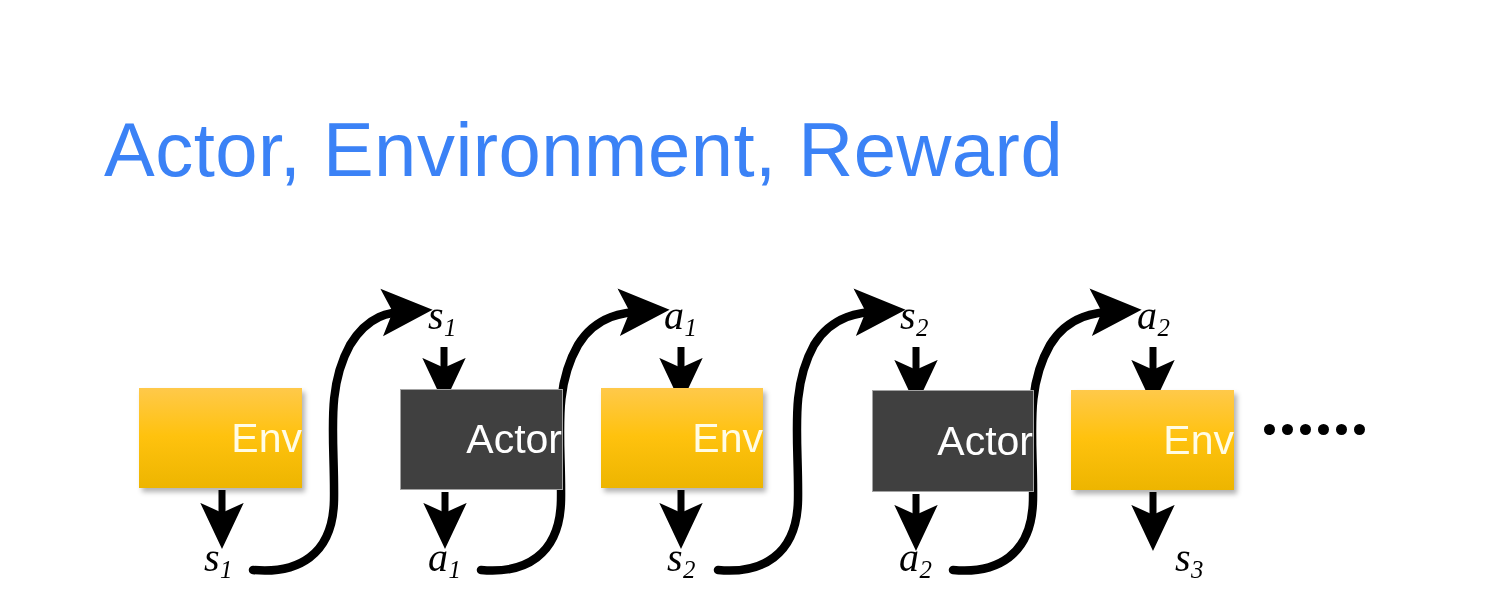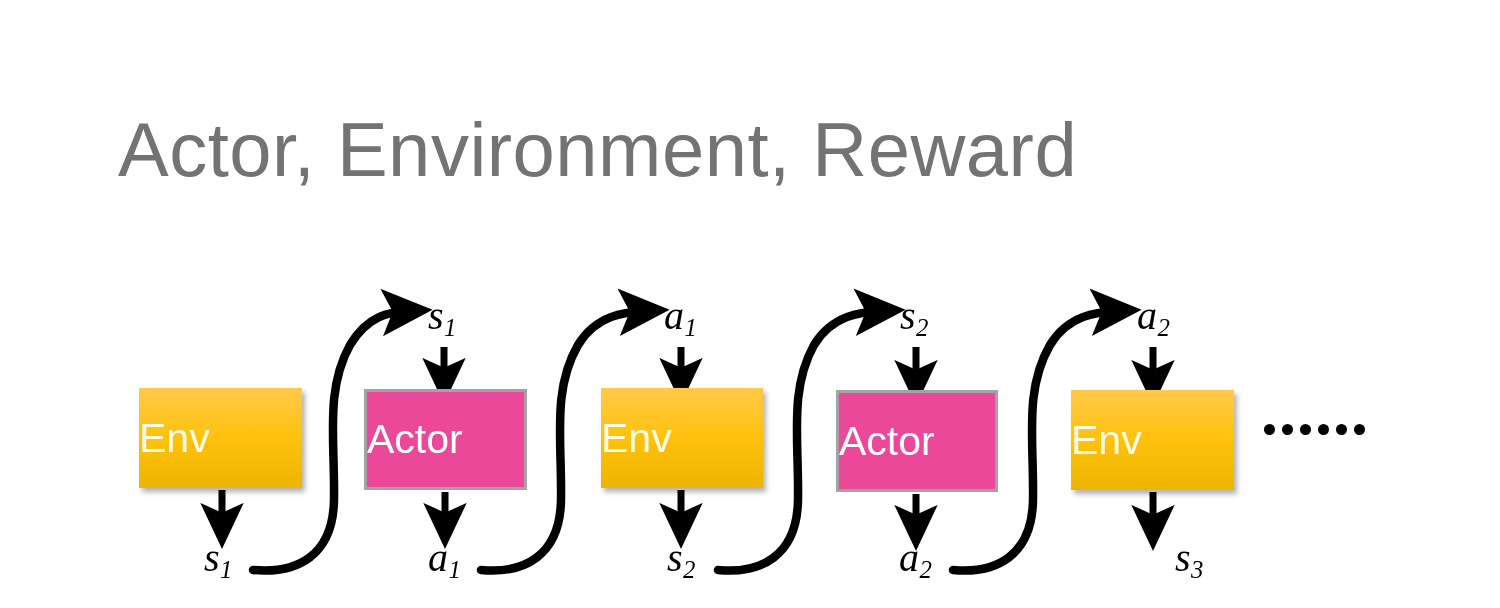--- a/index.html
+++ b/index.html
@@ -14,53 +14,54 @@
     font-family: "Liberation Sans", sans-serif;
   }
   #slide {
     position: relative;
     width: 1500px;
     height: 608px;
     background: #ffffff;
   }
   #slide-title {
     position: absolute;
-    left: 118px;
+    left: 104px;
     top: 112px;
     font-family: "Liberation Sans", sans-serif;
     font-size: 76px;
     font-weight: 300;
     letter-spacing: 0.5px;
-    color: #737373;
+    color: #3b82f6;
     white-space: nowrap;
     line-height: 1.0;
   }
   #diagram {
     position: absolute;
     left: 0;
     top: 0;
     width: 1500px;
     height: 608px;
   }
   .node-box {
     position: absolute;
     box-sizing: border-box;
     display: flex;
     align-items: center;
-    justify-content: flex-start;
+    justify-content: flex-end;
   }
   .node-box.env {
     background: linear-gradient(to bottom, #FFC94A 0%, #FFC20E 48%, #EDB500 100%);
     box-shadow: 3px 4px 5px rgba(0,0,0,0.30);
     border: none;
   }
   .node-box.actor {
-    background: #ec4899;
-    border: 3px solid #a3a3a3;
+    background: #404040;
+    border: 1px solid #a3a3a3;
     box-shadow: none;
+    margin-left: 36px;
   }
   .node-label {
     font-family: "Liberation Sans", sans-serif;
     font-weight: 400;
     color: #FFFFF0;
     line-height: 1;
     user-select: none;
   }
   .node-box.env .node-label { font-size: 41px; color: #FFFCE6; }
   .node-box.actor .node-label { font-size: 41px; color: #FFFFFF; }

